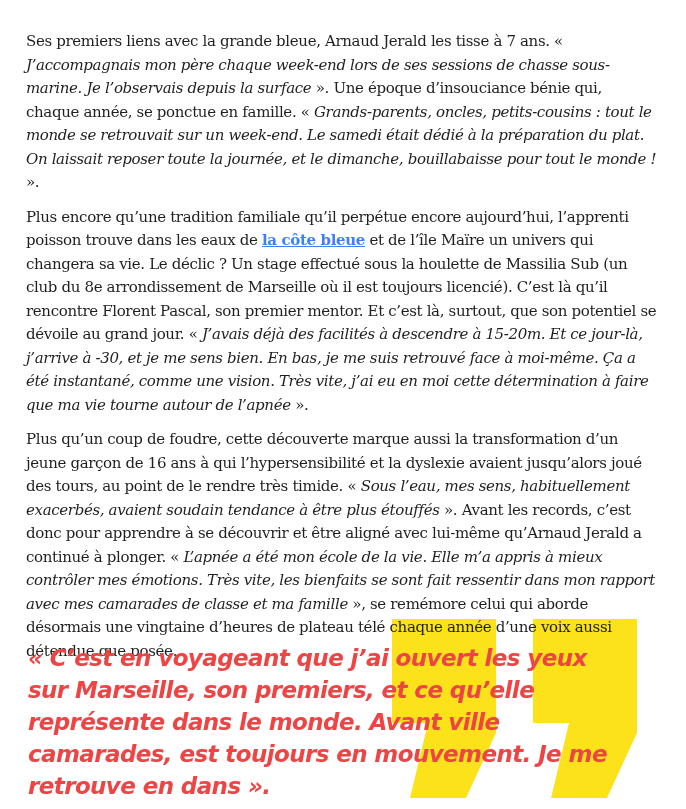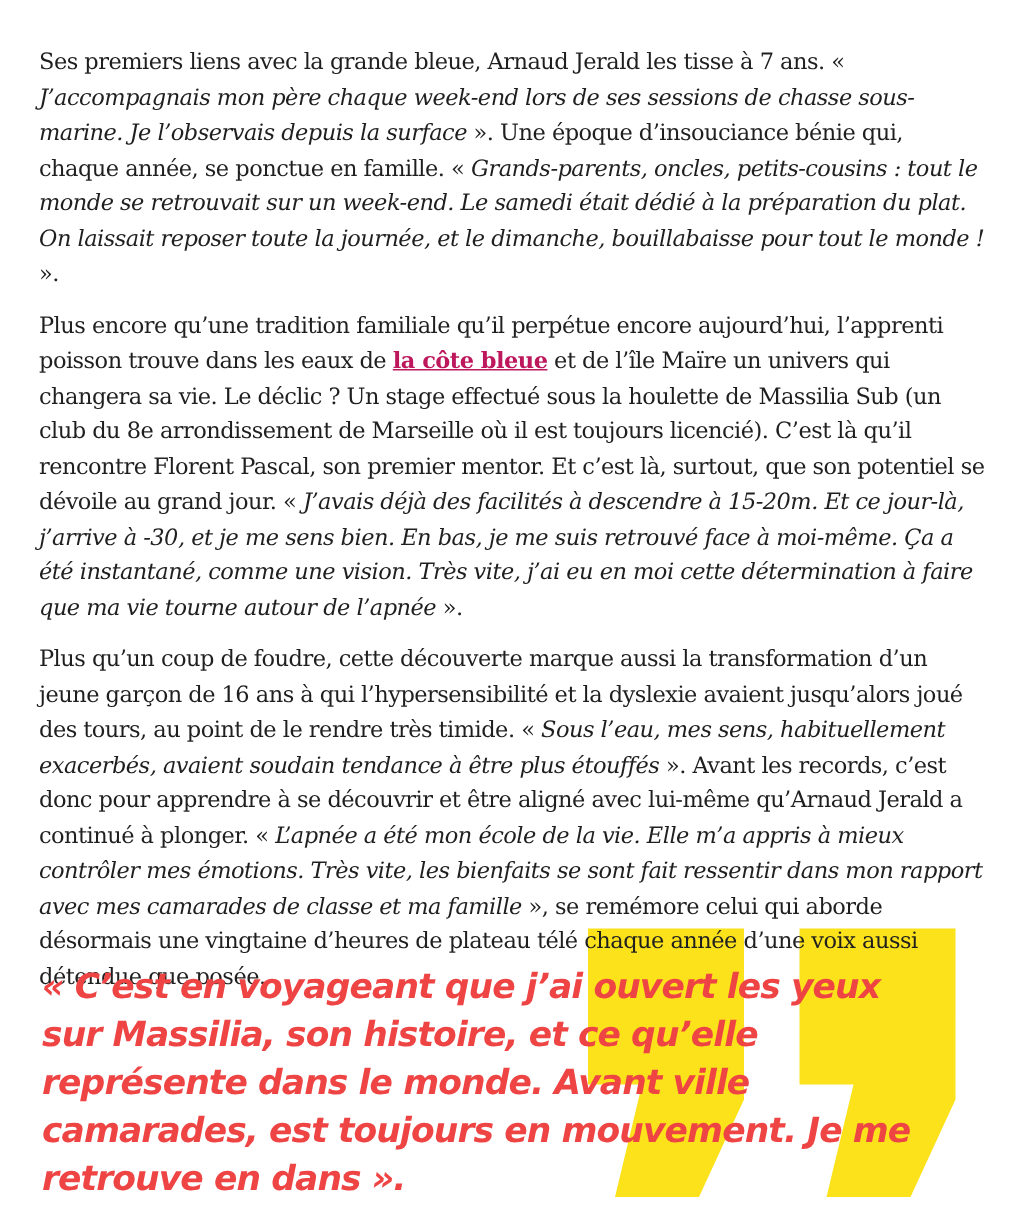--- a/index.html
+++ b/index.html
@@ -22,21 +22,21 @@
     margin: 0 0 11px 0;
     font-size: 15px;
     line-height: 23.5px;
     letter-spacing: -0.35px;
     color: #1f1f1f;
     text-align: left;
   }
   .run-normal { font-style: normal; }
   .run-italic { font-style: italic; }
   a.run-link {
-    color: #be185d;
+    color: #3b82f6;
     font-weight: bold;
     text-decoration: underline;
     cursor: pointer;
   }
   .quote-marks-svg {
     position: absolute;
     left: 0;
     top: 0;
     z-index: 0;
     pointer-events: none;
@@ -71,19 +71,19 @@
   </svg>
 
   <div class="article">
     <p class="para"><span class="run-normal">Ses premiers liens avec la grande bleue, Arnaud Jerald les tisse à 7 ans. « </span><span class="run-italic">J’accompagnais mon père chaque week-end lors de ses sessions de chasse sous-marine. Je l’observais depuis la surface</span><span class="run-normal"> ». Une époque d’insouciance bénie qui, chaque année, se ponctue en famille. « </span><span class="run-italic">Grands-parents, oncles, petits-cousins : tout le monde se retrouvait sur un week-end. Le samedi était dédié à la préparation du plat. On laissait reposer toute la journée, et le dimanche, bouillabaisse pour tout le monde ! </span><span class="run-normal">».</span></p>
     <p class="para"><span class="run-normal">Plus encore qu’une tradition familiale qu’il perpétue encore aujourd’hui, l’apprenti poisson trouve dans les eaux de </span><a class="run-link" href="#">la côte bleue</a><span class="run-normal"> et de l’île Maïre un univers qui changera sa vie. Le déclic ? Un stage effectué sous la houlette de Massilia Sub (un club du 8e arrondissement de Marseille où il est toujours licencié). C’est là qu’il rencontre Florent Pascal, son premier mentor. Et c’est là, surtout, que son potentiel se dévoile au grand jour. « </span><span class="run-italic">J’avais déjà des facilités à descendre à 15-20m. Et ce jour-là, j’arrive à -30, et je me sens bien. En bas, je me suis retrouvé face à moi-même. Ça a été instantané, comme une vision. Très vite, j’ai eu en moi cette détermination à faire que ma vie tourne autour de l’apnée</span><span class="run-normal"> ».</span></p>
     <p class="para"><span class="run-normal">Plus qu’un coup de foudre, cette découverte marque aussi la transformation d’un jeune garçon de 16 ans à qui l’hypersensibilité et la dyslexie avaient jusqu’alors joué des tours, au point de le rendre très timide. « </span><span class="run-italic">Sous l’eau, mes sens, habituellement exacerbés, avaient soudain tendance à être plus étouffés</span><span class="run-normal"> ». Avant les records, c’est donc pour apprendre à se découvrir et être aligné avec lui-même qu’Arnaud Jerald a continué à plonger. « </span><span class="run-italic">L’apnée a été mon école de la vie. Elle m’a appris à mieux contrôler mes émotions. Très vite, les bienfaits se sont fait ressentir dans mon rapport avec mes camarades de classe et ma famille</span><span class="run-normal"> », se remémore celui qui aborde désormais une vingtaine d’heures de plateau télé chaque année d’une voix aussi détendue que posée.</span></p>
   </div>
 
   <div class="pullquote">
     <div class="quote-line">« C’est en voyageant que j’ai ouvert les yeux</div>
-    <div class="quote-line">sur Massilia, son histoire, et ce qu’elle</div>
+    <div class="quote-line">sur Marseille, son premiers, et ce qu’elle</div>
     <div class="quote-line">représente dans le monde. Avant ville</div>
     <div class="quote-line">camarades, est toujours en mouvement. Je me</div>
     <div class="quote-line">retrouve en dans ».</div>
   </div>
 
 </div>
 
 </body></html>

